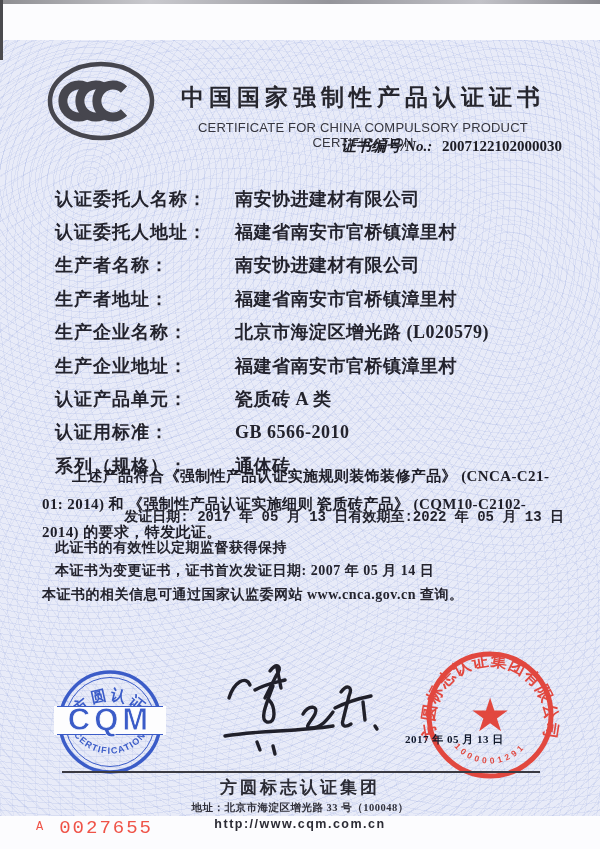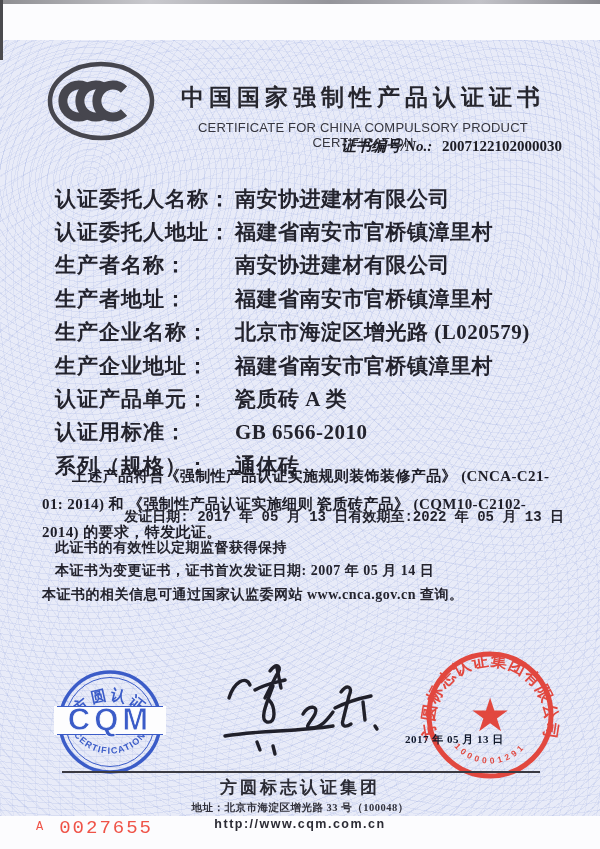--- a/index.html
+++ b/index.html
@@ -24,21 +24,21 @@
   .abs{position:absolute;}
   
   .title-block{left:148px;right:22px;top:66px;text-align:center;margin-top:16px;}
   .cert-title{font-size:23px;font-weight:600;letter-spacing:5px;color:#26262e;}
   .cert-subtitle{margin-top:7px;font-size:13px;letter-spacing:.2px;color:#36363f;
     font-family:"Liberation Sans","DejaVu Sans",sans-serif;}
   .certno{right:38px;top:137px;font-size:15px;font-weight:700;color:#1c1c24;}
   .certno .no-label{font-style:italic;margin-right:6px;}
   
   .fields{left:55px;top:182px;width:505px;}
-  .frow{height:33.4px;display:flex;align-items:center;font-size:21px;}
+  .frow{height:33.4px;display:flex;align-items:center;font-size:18px;}
   .flabel{width:180px;font-weight:700;letter-spacing:1px;flex:none;}
   .fvalue{font-weight:600;letter-spacing:.5px;}
   
   .statement{left:42px;top:462px;width:520px;font-size:15px;font-weight:700;
     line-height:28px;text-indent:2em;letter-spacing:.4px;color:#1e1e28;}
   .dates{left:55px;right:36px;top:508px;display:flex;justify-content:flex-end;
     font-size:14px;font-weight:700;font-family:Liberation Mono, monospace;}
   .note{font-size:14px;font-weight:700;letter-spacing:.5px;}
   .note0{left:55px;top:539px;}
   .note1{left:55px;top:562px;}

